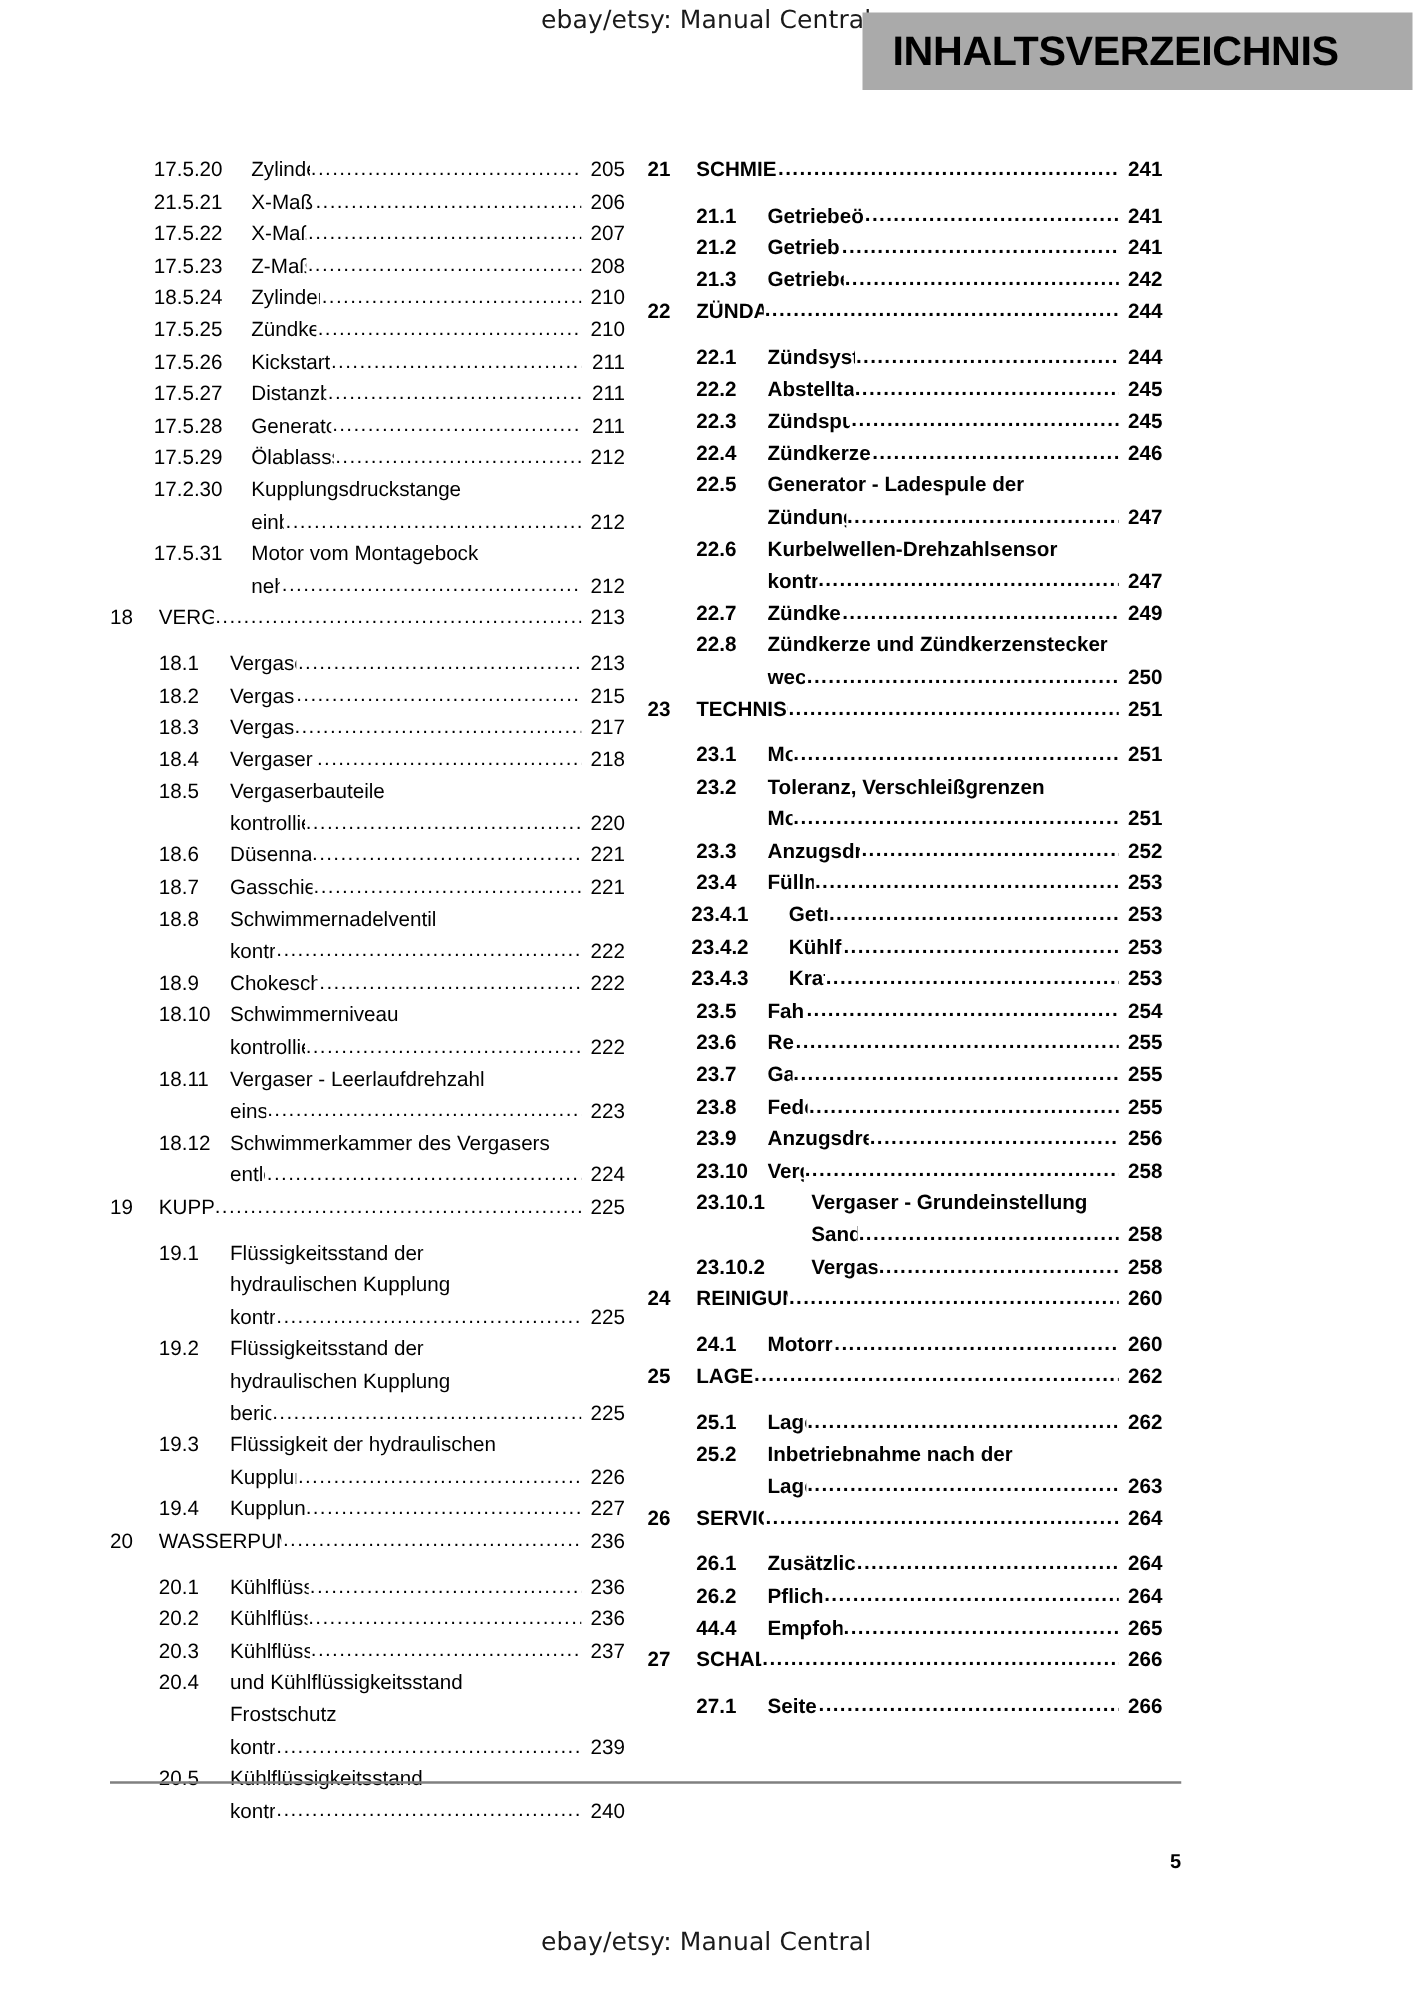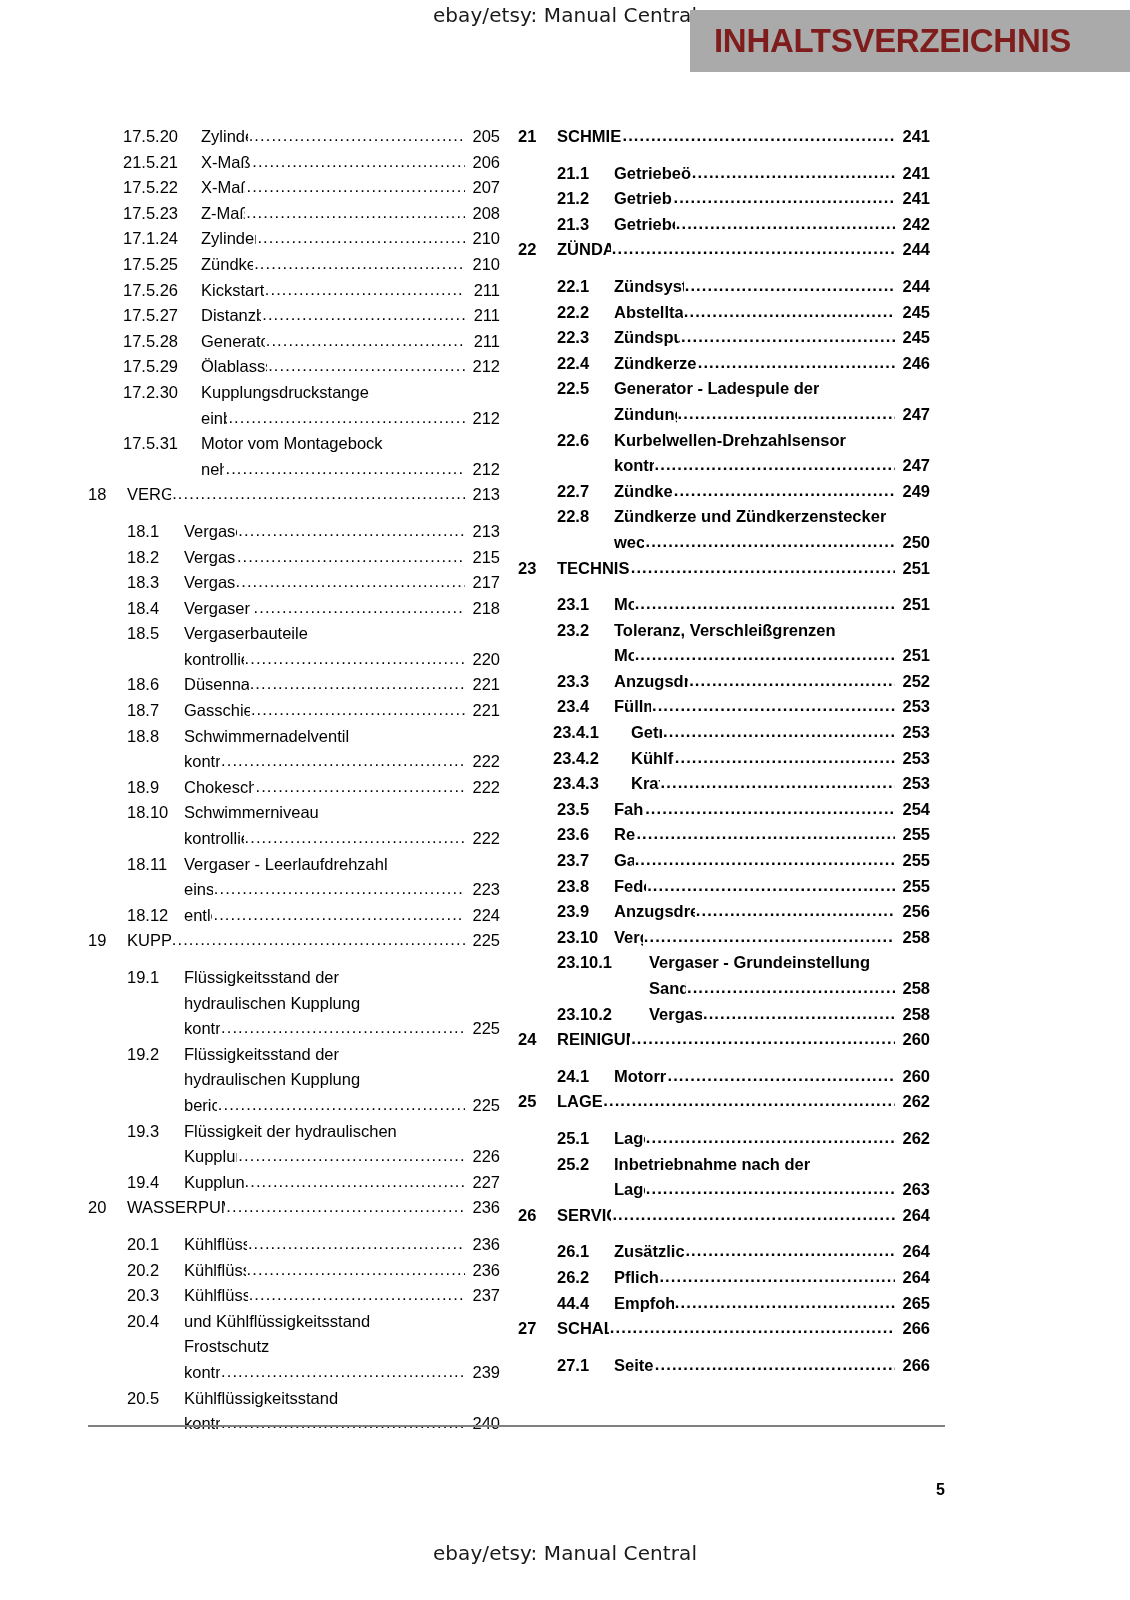--- a/index.html
+++ b/index.html
@@ -42,21 +42,21 @@
     align-items: center;
     justify-content: flex-start;
     box-sizing: border-box;
     padding-left: 24px;
   }
   .header-title {
     font-family: "Liberation Sans", sans-serif;
     font-weight: bold;
     font-size: 33px;
     letter-spacing: -0.3px;
-    color: #7f1d1d;
+    color: #000000;
     white-space: nowrap;
   }
 
   
   .toc {
     position: absolute;
     top: 124px;
     left: 0;
     width: 1130px;
     height: 1250px;
@@ -194,21 +194,21 @@
         <div class="num">17.5.23</div>
         <div class="title-wrap">
           <div class="title-line">
             <span class="title-text">Z-Maß einstellen</span>
             <span class="leader"></span>
             <span class="pageno">208</span>
           </div>
         </div>
       </div>
       <div class="entry lvl-3">
-        <div class="num">17.1.24</div>
+        <div class="num">18.5.24</div>
         <div class="title-wrap">
           <div class="title-line">
             <span class="title-text">Zylinderkopf einbauen</span>
             <span class="leader"></span>
             <span class="pageno">210</span>
           </div>
         </div>
       </div>
       <div class="entry lvl-3">
         <div class="num">17.5.25</div>
@@ -426,20 +426,25 @@
           <div class="title-line cont">
             <span class="title-text">einstellen</span>
             <span class="leader"></span>
             <span class="pageno">223</span>
           </div>
         </div>
       </div>
       <div class="entry lvl-2">
         <div class="num">18.12</div>
         <div class="title-wrap">
+          <div class="title-line">
+            <span class="title-text">Schwimmerkammer des Vergasers</span>
+            <span class="leader blank"></span>
+            <span class="pageno"></span>
+          </div>
           <div class="title-line cont">
             <span class="title-text">entleeren</span>
             <span class="leader"></span>
             <span class="pageno">224</span>
           </div>
         </div>
       </div>
       <div class="entry lvl-1 chapter">
         <div class="num">19</div>
         <div class="title-wrap">

